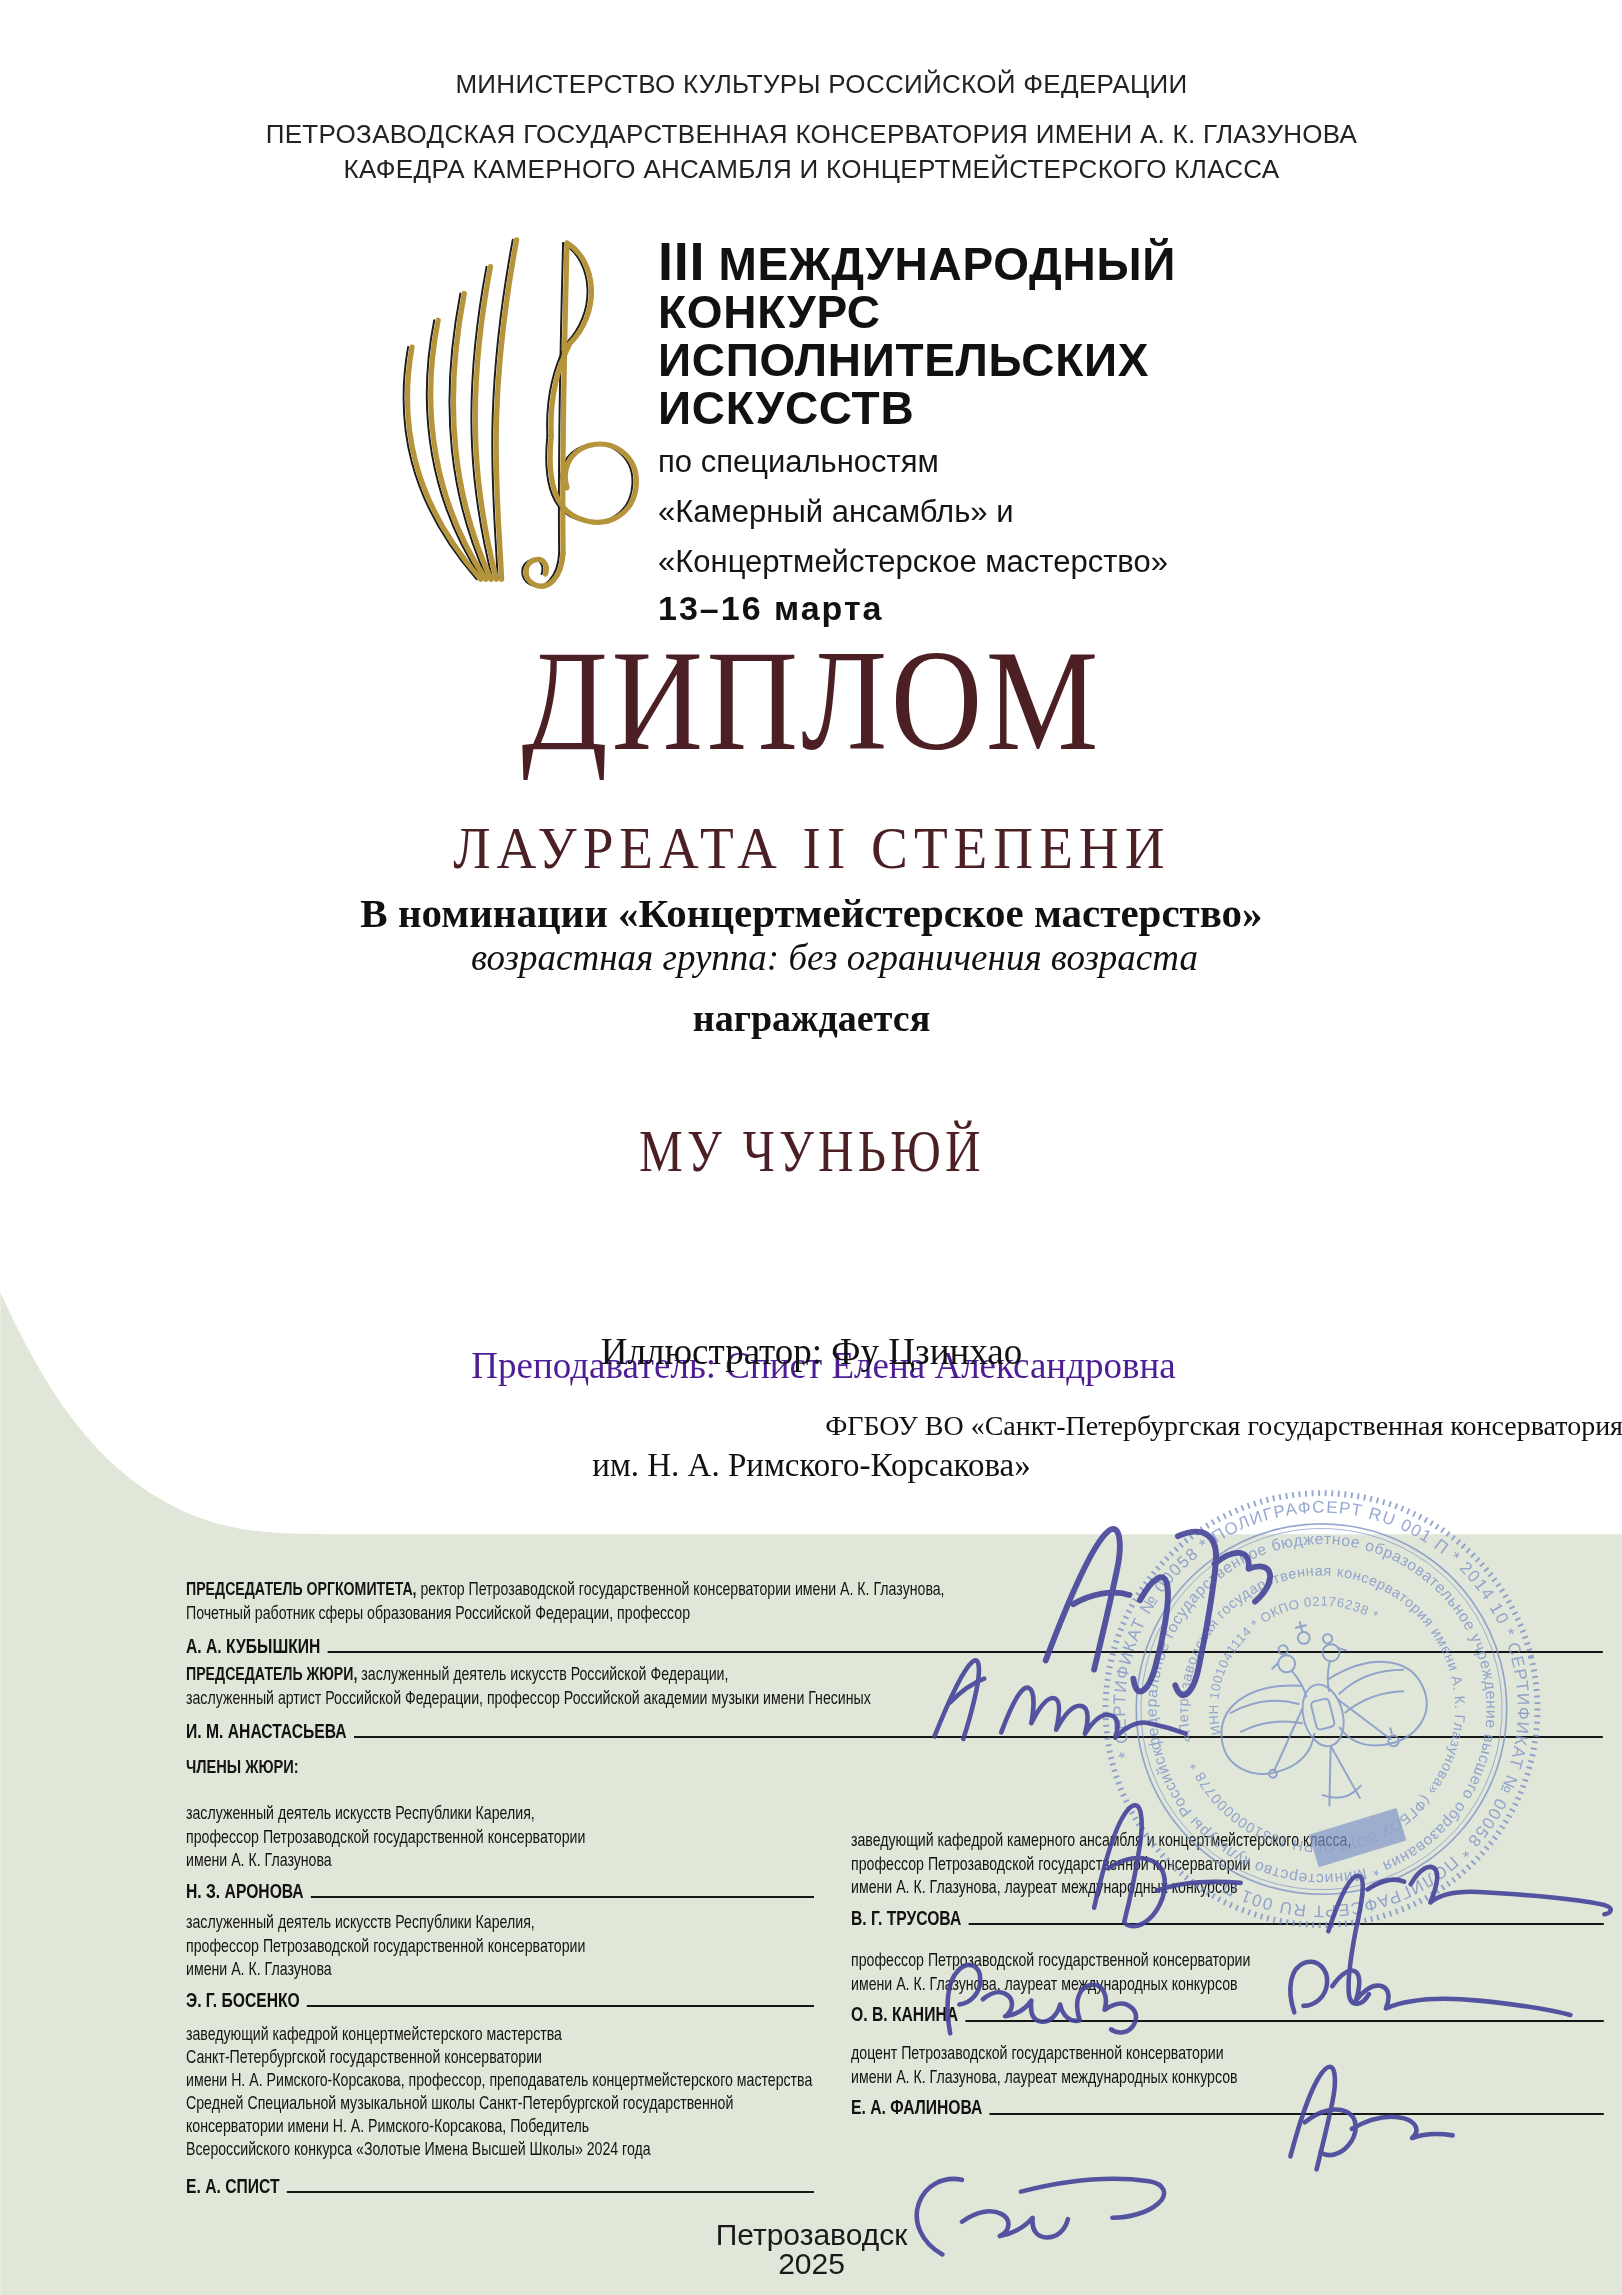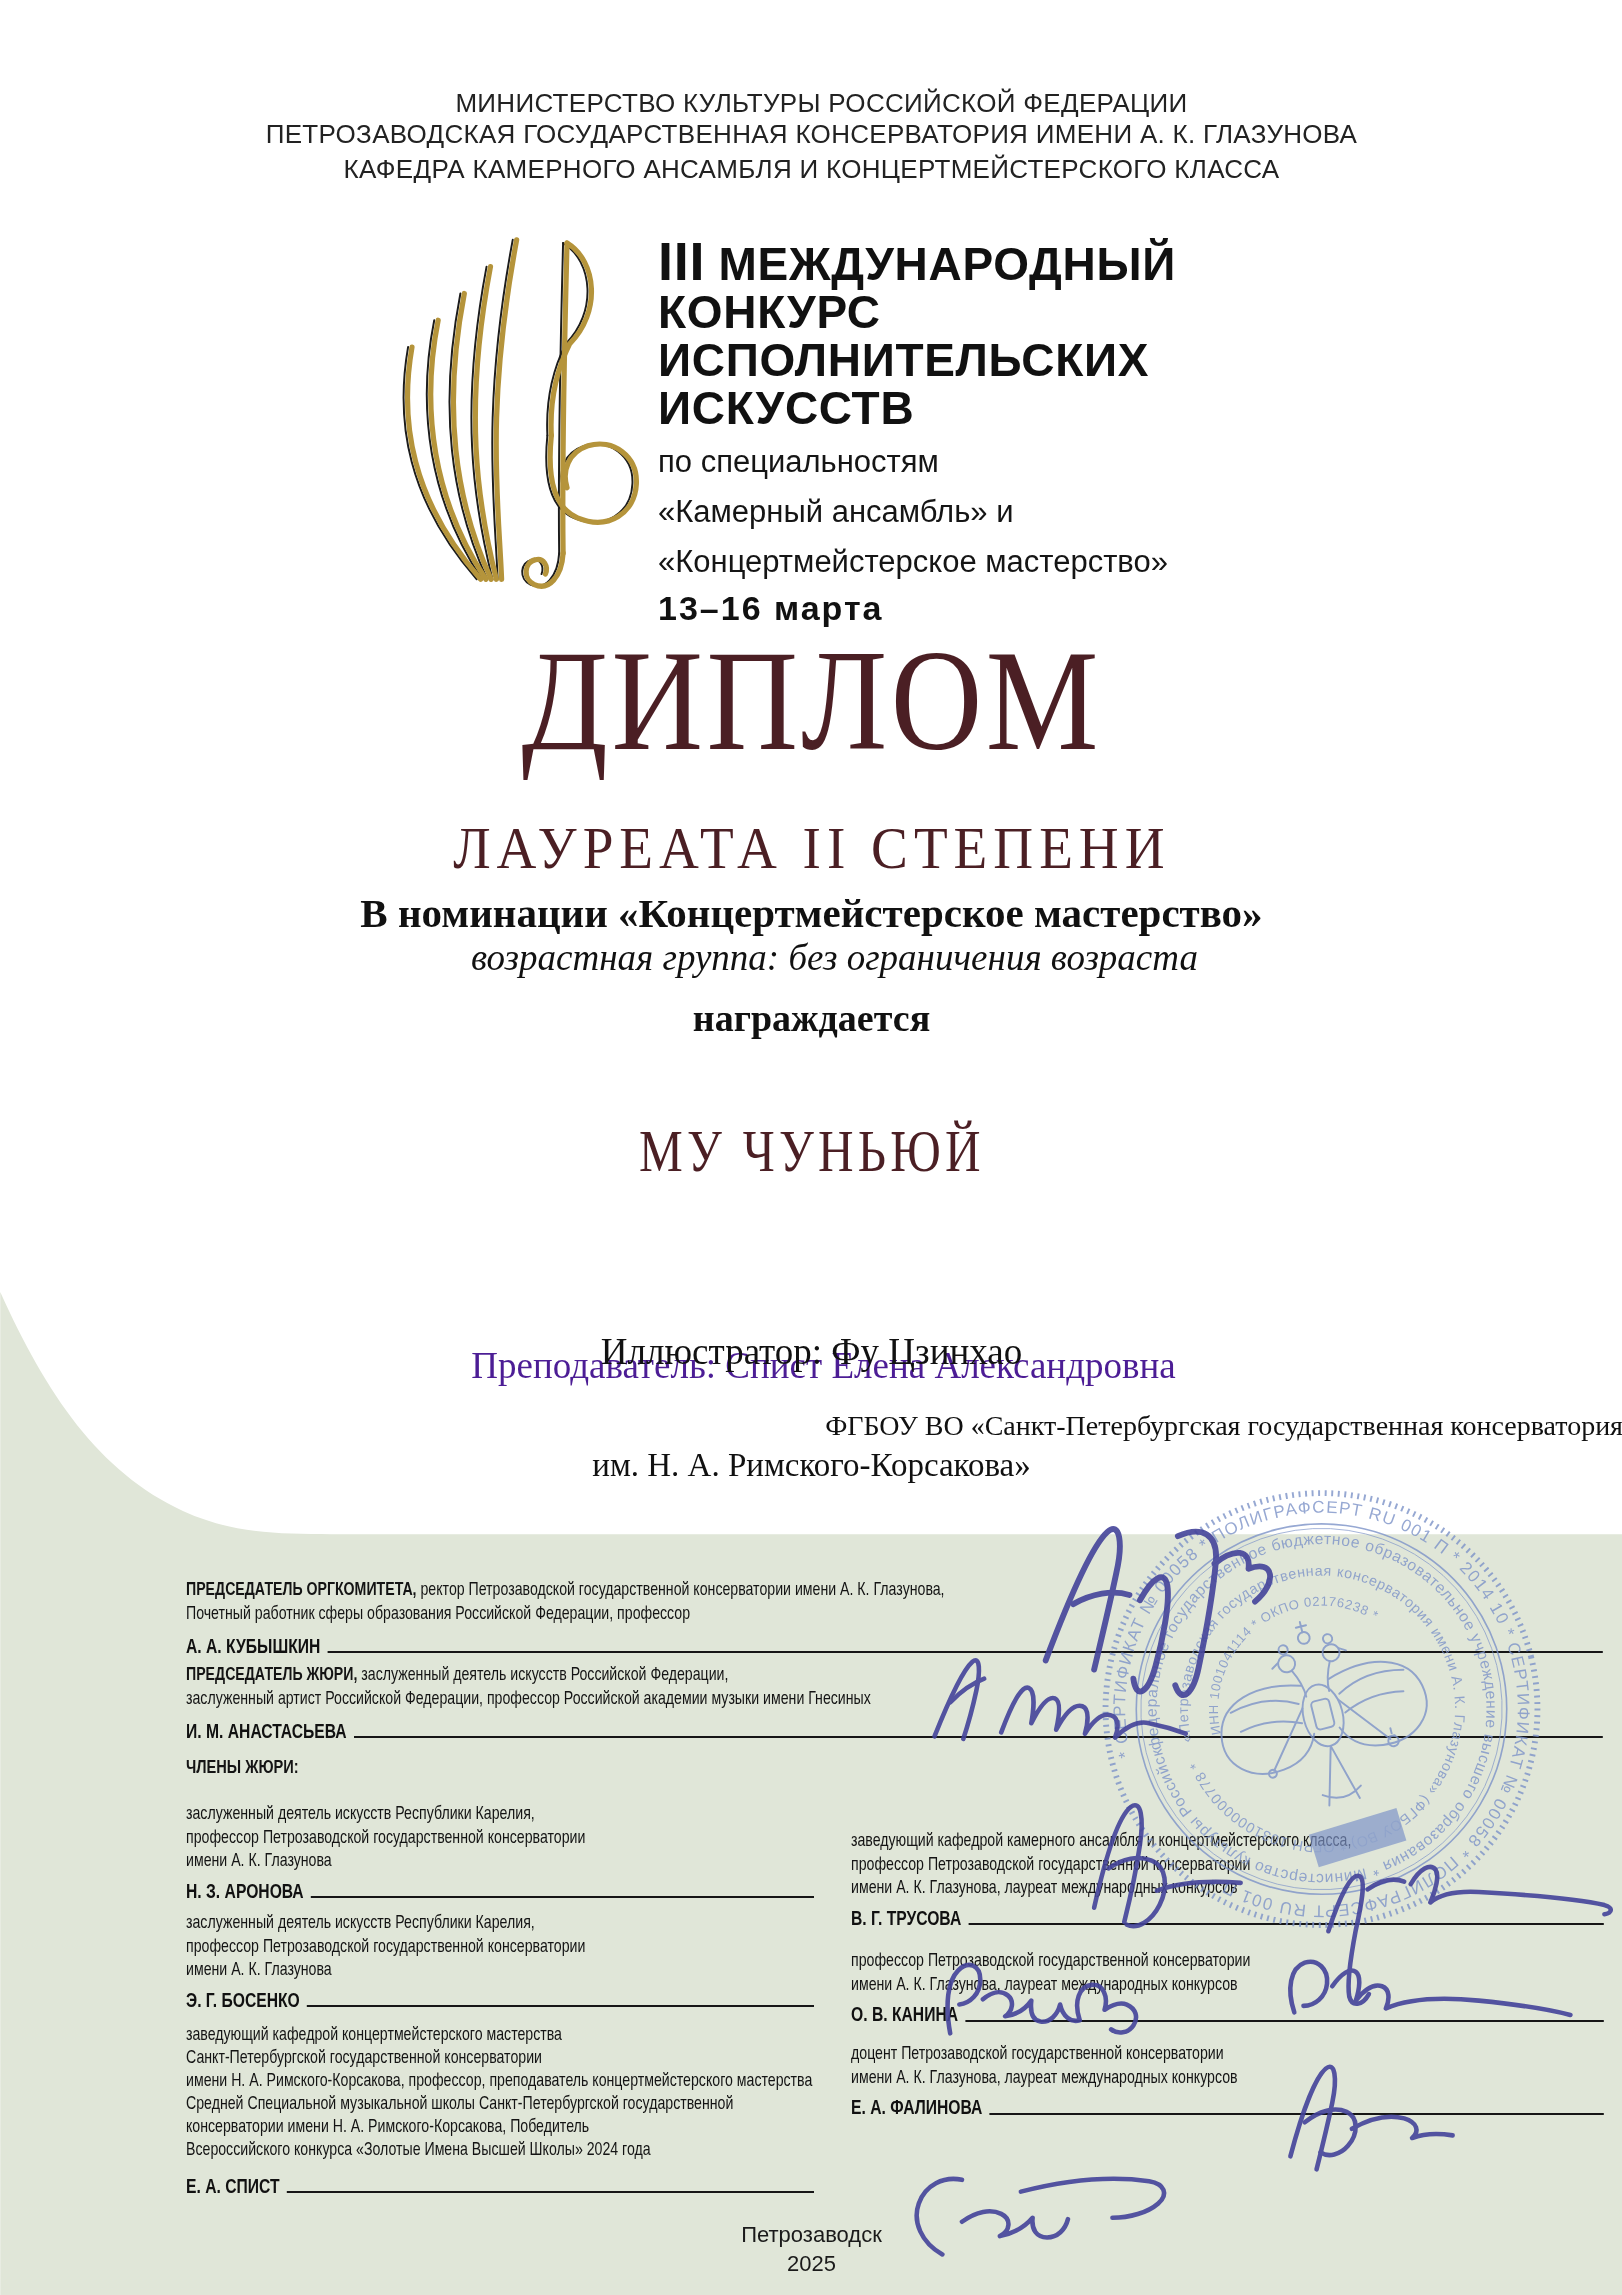--- a/index.html
+++ b/index.html
@@ -31,34 +31,34 @@
   .inst1{top:1406px;font-size:28px;line-height:39px;color:#111;text-align:right;}
   .inst2{top:1446px;font-size:33px;line-height:39px;color:#111;}
   
   .sigblock{transform:scaleX(.8);transform-origin:left top;}
   .sigblock .ln{font-size:17.7px;line-height:23.6px;color:#141414;white-space:nowrap;}
   .sigblock .ln b{font-weight:800;}
   .namerow{display:flex;align-items:flex-end;height:27.5px;}
   .namerow .nm{font-weight:800;font-size:19.6px;white-space:nowrap;color:#111;}
   .namerow .rule{flex:1;border-bottom:2px solid #161616;margin:0 0 4.6px 9.2px;}
   .memlbl{font-weight:800;font-size:18.3px;color:#141414;}
-  .footer{top:2220px;font-size:22px;line-height:29px;color:#1a1a1a;}
+  .footer{top:2220px;font-size:30px;line-height:29px;color:#1a1a1a;}
   svg{display:block;}
   .noptr{pointer-events:none;}
 </style>
 </head>
 <body>
 
 <div class="page">
 
   <svg class="abs noptr" style="left:0;top:0;" width="1623" height="2295" viewBox="0 0 2480 3508">
     <path d="M0,1975 C70,2130 150,2250 280,2310 C360,2346 430,2345 520,2345 L2480,2345 L2480,3508 L0,3508 Z" fill="#e0e6d8"></path>
   </svg>
 
-  <div class="abs ctr hdr" style="top:88px;padding-left:20px;">МИНИСТЕРСТВО КУЛЬТУРЫ РОССИЙСКОЙ ФЕДЕРАЦИИ</div>
+  <div class="abs ctr hdr" style="top:69px;padding-left:20px;">МИНИСТЕРСТВО КУЛЬТУРЫ РОССИЙСКОЙ ФЕДЕРАЦИИ</div>
   <div class="abs ctr hdr" style="top:119px;">ПЕТРОЗАВОДСКАЯ ГОСУДАРСТВЕННАЯ КОНСЕРВАТОРИЯ ИМЕНИ А. К. ГЛАЗУНОВА</div>
   <div class="abs ctr hdr" style="top:154px;">КАФЕДРА КАМЕРНОГО АНСАМБЛЯ И КОНЦЕРТМЕЙСТЕРСКОГО КЛАССА</div>
 
   <svg class="abs noptr" style="left:402px;top:213px;" width="262" height="399" viewBox="0 0 400 610">
     <g fill="none" stroke="#1c1c1c" stroke-width="3" stroke-linecap="round" transform="translate(-6,0)">
       <path d="M15,205 C-5,320 15,440 120,560"></path>
       <path d="M55,164 C28,300 48,440 128,560"></path>
       <path d="M95,123 C61,300 81,440 136,560"></path>
       <path d="M135,82 C94,300 114,440 144,560"></path>
       <path d="M175,41 C127,300 147,440 152,560"></path>

